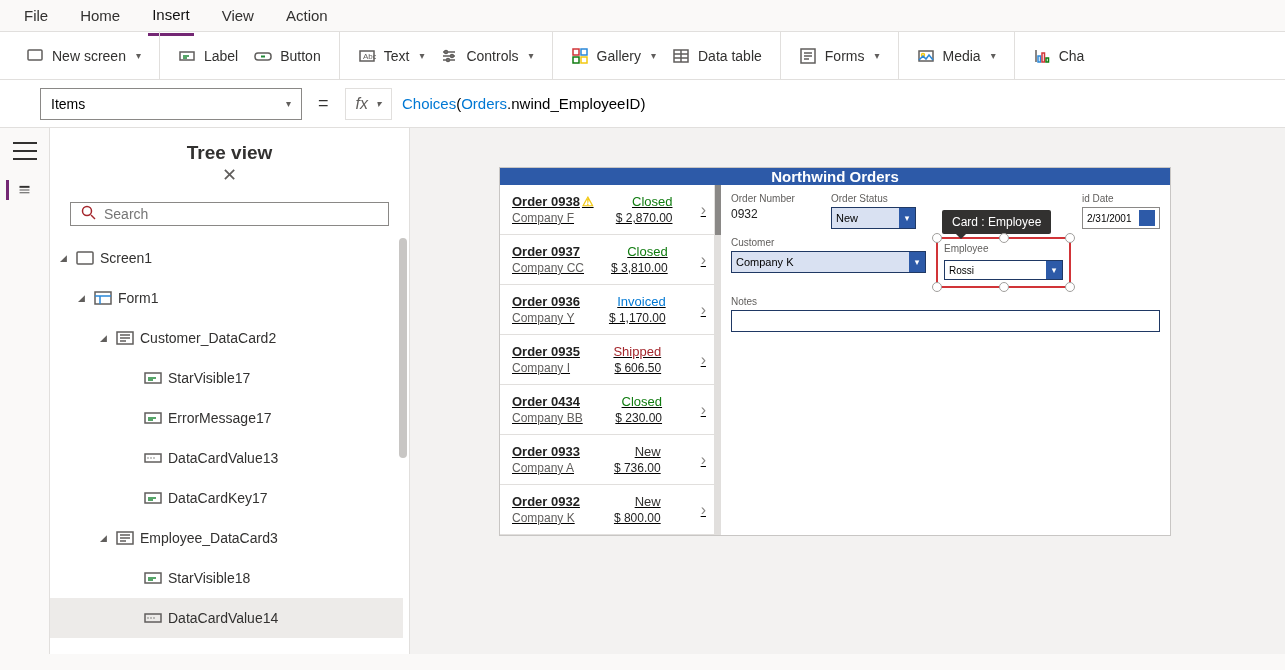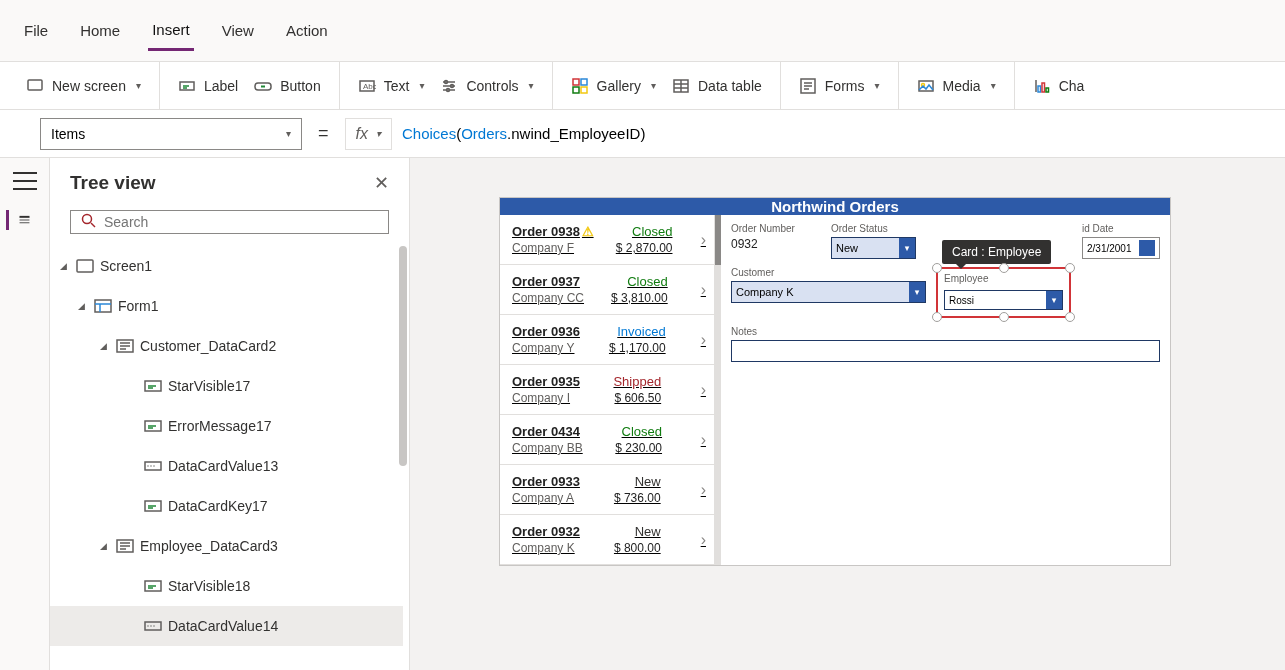--- a/index.html
+++ b/index.html
@@ -1,19 +1,19 @@
 <!DOCTYPE html>
 <html><head>
 <meta charset="utf-8">
 <style>
 * { margin: 0; padding: 0; box-sizing: border-box; font-family: "Segoe UI", Arial, sans-serif; }
 body { background: #faf9f8; width: 1285px; height: 670px; overflow: hidden; }
 
 
-.menubar { height: 62px; background: #faf9f8; display: flex; align-items: center; padding: 0 20px; gap: 24px; border-bottom: 1px solid #e1dfdd; }
+.menubar { height: 32px; background: #faf9f8; display: flex; align-items: center; padding: 0 20px; gap: 24px; border-bottom: 1px solid #e1dfdd; }
 .menubar-item { font-size: 15px; color: #323130; padding: 10px 4px; cursor: pointer; }
 .menubar-item.active { color: #111; font-weight: 400; border-bottom: 3px solid #742774; }
 
 
 .ribbon { height: 48px; background: #fff; display: flex; align-items: center; border-bottom: 1px solid #e1dfdd; padding-left: 8px; }
 .ribbon-group { display: flex; align-items: center; gap: 8px; padding: 0 14px; border-right: 1px solid #e1dfdd; height: 100%; }
 .ribbon-btn { display: flex; align-items: center; gap: 8px; font-size: 14px; color: #323130; cursor: pointer; padding: 4px; }
 .ribbon-icon { width: 18px; height: 18px; display: inline-flex; align-items: center; justify-content: center; }
 .chev { font-size: 10px; color: #605e5c; margin-left: 2px; }
 
@@ -27,21 +27,21 @@
 .tok-plain { color: #000; }
 
 
 .workspace { display: flex; height: calc(670px - 48px - 48px - 48px); }
 .left-rail { width: 50px; background: #faf9f8; border-right: 1px solid #e1dfdd; display: flex; flex-direction: column; align-items: center; padding-top: 14px; gap: 20px; }
 .rail-btn { width: 24px; height: 18px; display: flex; flex-direction: column; justify-content: space-between; cursor: pointer; }
 .rail-btn span { height: 2px; background: #323130; }
 .rail-icon { width: 24px; height: 20px; cursor: pointer; border-left: 3px solid #742774; padding-left: 10px; margin-left: -13px; display: flex; align-items: center; }
 
 .tree-panel { width: 360px; background: #fff; border-right: 1px solid #e1dfdd; display: flex; flex-direction: column; }
-.tree-header { display: flex; align-items: center; justify-content: space-between; padding: 14px 20px 10px 20px; }
+.tree-header { display: flex; align-items: center; justify-content: space-between; padding: 14px 20px 10px 20px; flex-direction: column; }
 .tree-title { font-size: 19px; font-weight: 600; color: #323130; }
 .tree-close { font-size: 18px; color: #605e5c; cursor: pointer; }
 .tree-search { margin: 6px 20px 12px 20px; height: 24px; border: 1px solid #8a8886; display: flex; align-items: center; padding: 0 10px; gap: 8px; }
 .tree-search input { border: none; outline: none; font-size: 14px; flex: 1; }
 .search-icon { color: #a4262c; font-size: 15px; }
 
 .tree-body { flex: 1; overflow-y: auto; position: relative; padding-right: 6px; }
 .tree-scrollbar-track { position: absolute; right: 0; top: 0; width: 12px; height: 100%; }
 .tree-scrollbar-thumb { position: absolute; right: 2px; top: 0; width: 8px; height: 220px; background: #c8c6c4; border-radius: 4px; }
 .tree-node { display: flex; align-items: center; height: 40px; font-size: 14px; color: #323130; cursor: pointer; padding-left: 10px; gap: 6px; }

